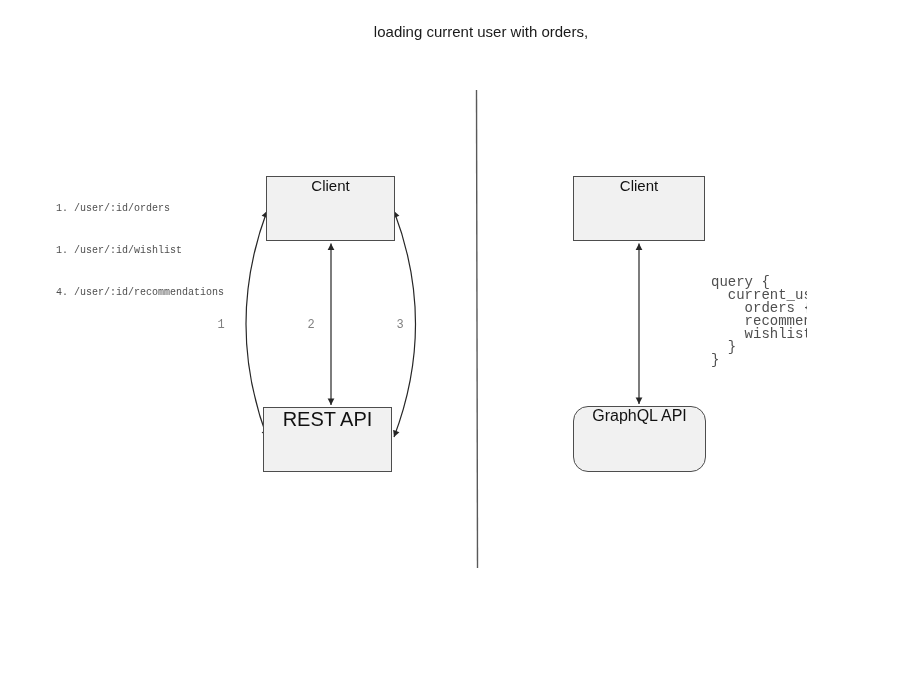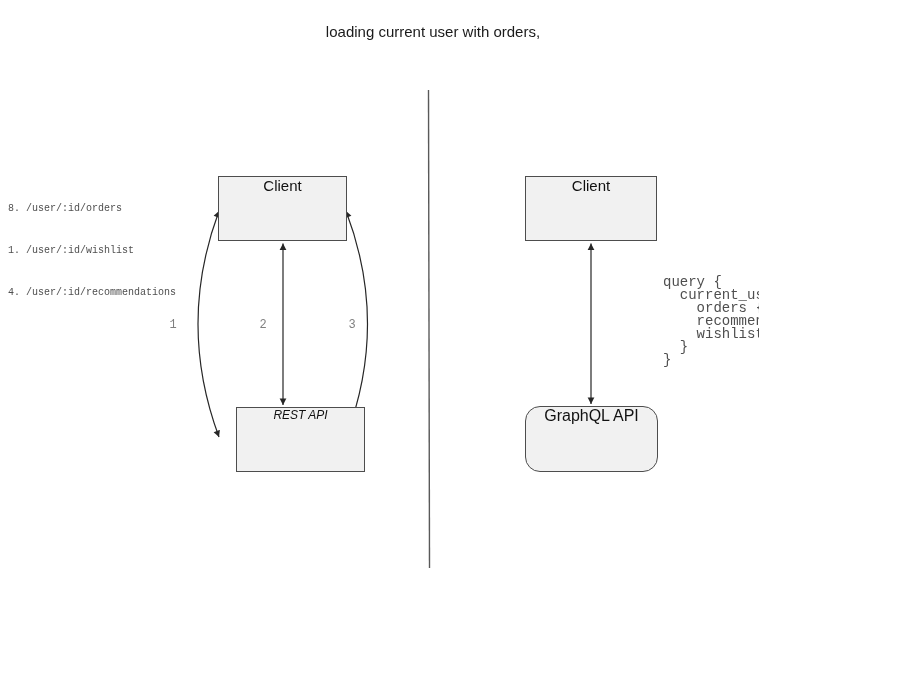--- a/index.html
+++ b/index.html
@@ -1,32 +1,32 @@
 <!DOCTYPE html>
 <html style="--box-fill: #f1f1f1; --box-border: #4d4d4d; --arrow: #262626; --divider: #595959; --code-text: #4f4f4f; --number-label: #808080; --title-text: #1a1a1a;"><head>
 <meta charset="utf-8">
 <style>
   :root{
     --box-fill:#f1f1f1; --box-border:#4d4d4d; --arrow:#262626; --divider:#595959;
     --code-text:#4f4f4f; --number-label:#808080; --title-text:#1a1a1a;
   }
   html,body{margin:0;padding:0;background:#ffffff;}
   .canvas{position:relative;width:759px;height:689px;background:#fff;overflow:hidden;
-          font-family:"Liberation Sans",sans-serif;}
+          font-family:"Liberation Sans",sans-serif;margin-left:48px;}
   .title{position:absolute;top:22px;left:258px;width:350px;text-align:center;
          font-size:15px;line-height:19px;color:var(--title-text);}
   .overlay{position:absolute;top:0;left:0;pointer-events:none;}
   .overlay .conn{stroke:var(--arrow);stroke-width:1.2;fill:none;}
   .overlay .divider{stroke:var(--divider);stroke-width:1.4;}
   .overlay marker path{fill:var(--arrow);}
   .box{position:absolute;background:var(--box-fill);border:1.5px solid var(--box-border);
        display:flex;align-items:flex-start;justify-content:center;box-sizing:border-box;
        font-size:15px;color:#111;}
   .client-left{left:218px;top:176px;width:129px;height:65px;}
-  .rest-api{left:236px;top:407px;width:129px;height:65px;font-size:12px;font-style:italic;}
+  .rest-api{left:215px;top:407px;width:129px;height:65px;font-size:20px;}
   .client-right{left:525px;top:176px;width:132px;height:65px;}
   .graphql-api{left:525px;top:406px;width:133px;height:66px;font-size:16px;border-radius:15px;}
   .mono{font-family:"Liberation Mono",monospace;}
   .endpoints{position:absolute;left:8px;top:174px;font-size:10px;line-height:14px;
              color:var(--code-text);white-space:pre;}
   .num{position:absolute;width:14px;text-align:center;font-family:"Liberation Mono",monospace;
        font-size:12px;color:var(--number-label);}
   .n1{left:166px;top:318px;} .n2{left:256px;top:318px;} .n3{left:345px;top:318px;}
   .query{position:absolute;left:663px;top:276px;margin:0;font-family:"Liberation Mono",monospace;
          font-size:14px;line-height:13px;color:var(--code-text);white-space:pre;}
@@ -47,21 +47,21 @@
       </marker>
     </defs>
     <line class="divider" x1="428.5" y1="90" x2="429.5" y2="568"></line>
     <path class="conn" d="M219,211 Q177,324 219,437" marker-start="url(#arw)" marker-end="url(#arw)"></path>
     <line class="conn" x1="283" y1="243.5" x2="283" y2="405" marker-start="url(#arw)" marker-end="url(#arw)"></line>
     <path class="conn" d="M346,211 Q389,324 346,437" marker-start="url(#arw)" marker-end="url(#arw)"></path>
     <line class="conn" x1="591" y1="243.5" x2="591" y2="404" marker-start="url(#arw)" marker-end="url(#arw)"></line>
   </svg>
 
   <div class="endpoints mono">
-    <div>8. /user/:id/orders</div>
+    <div>1. /user/:id/orders</div>
     <div>1. /user/:id/wishlist</div>
     <div>4. /user/:id/recommendations</div>
   </div>
 
   <div class="box client-left">
     <span>Client</span>
   </div>
   <div class="box rest-api">
     <span>REST API</span>
   </div>

